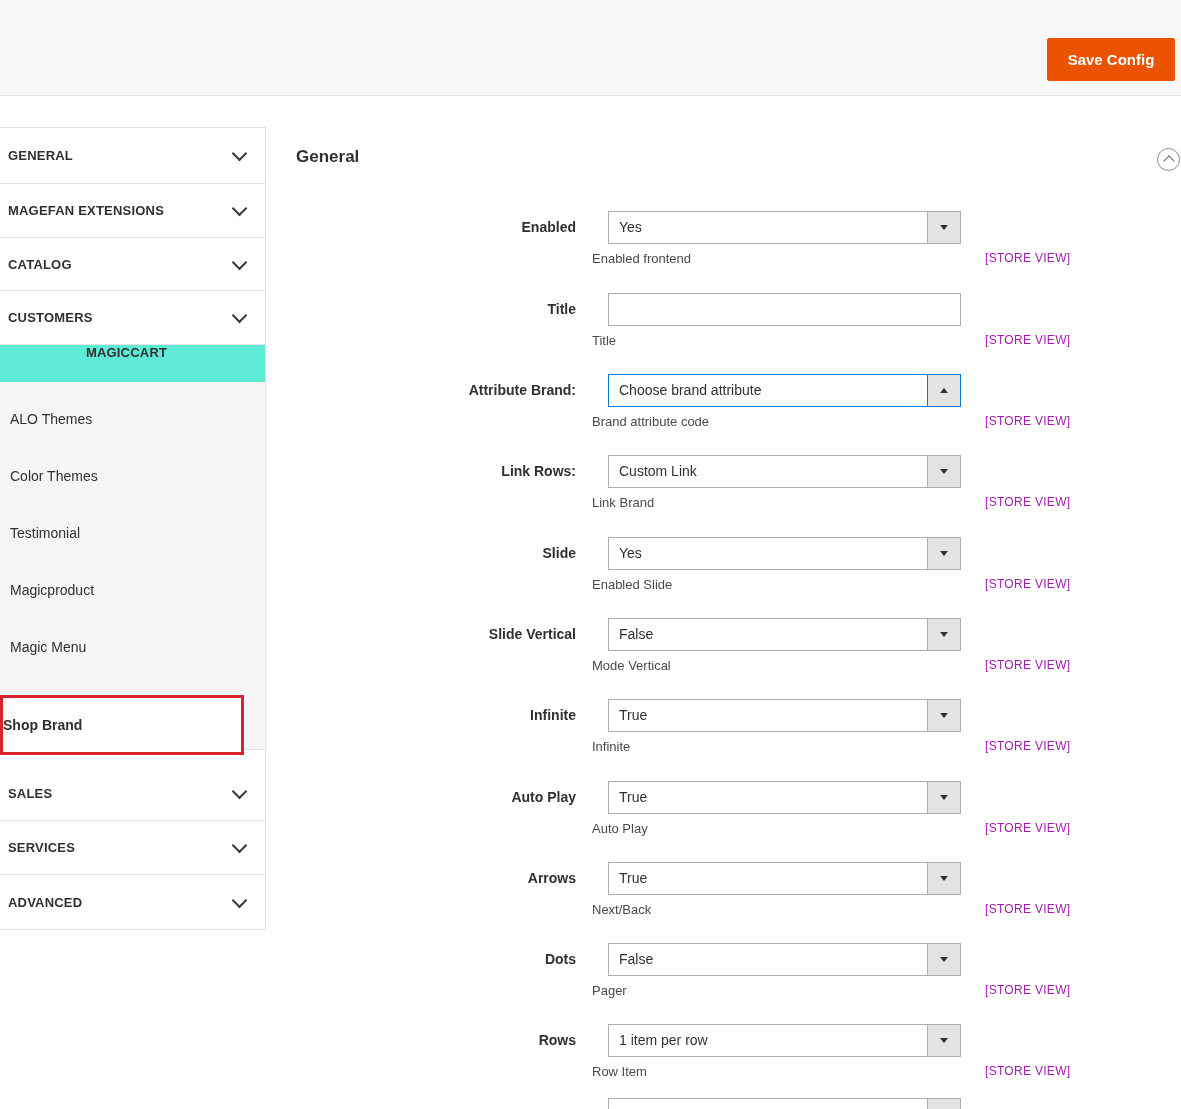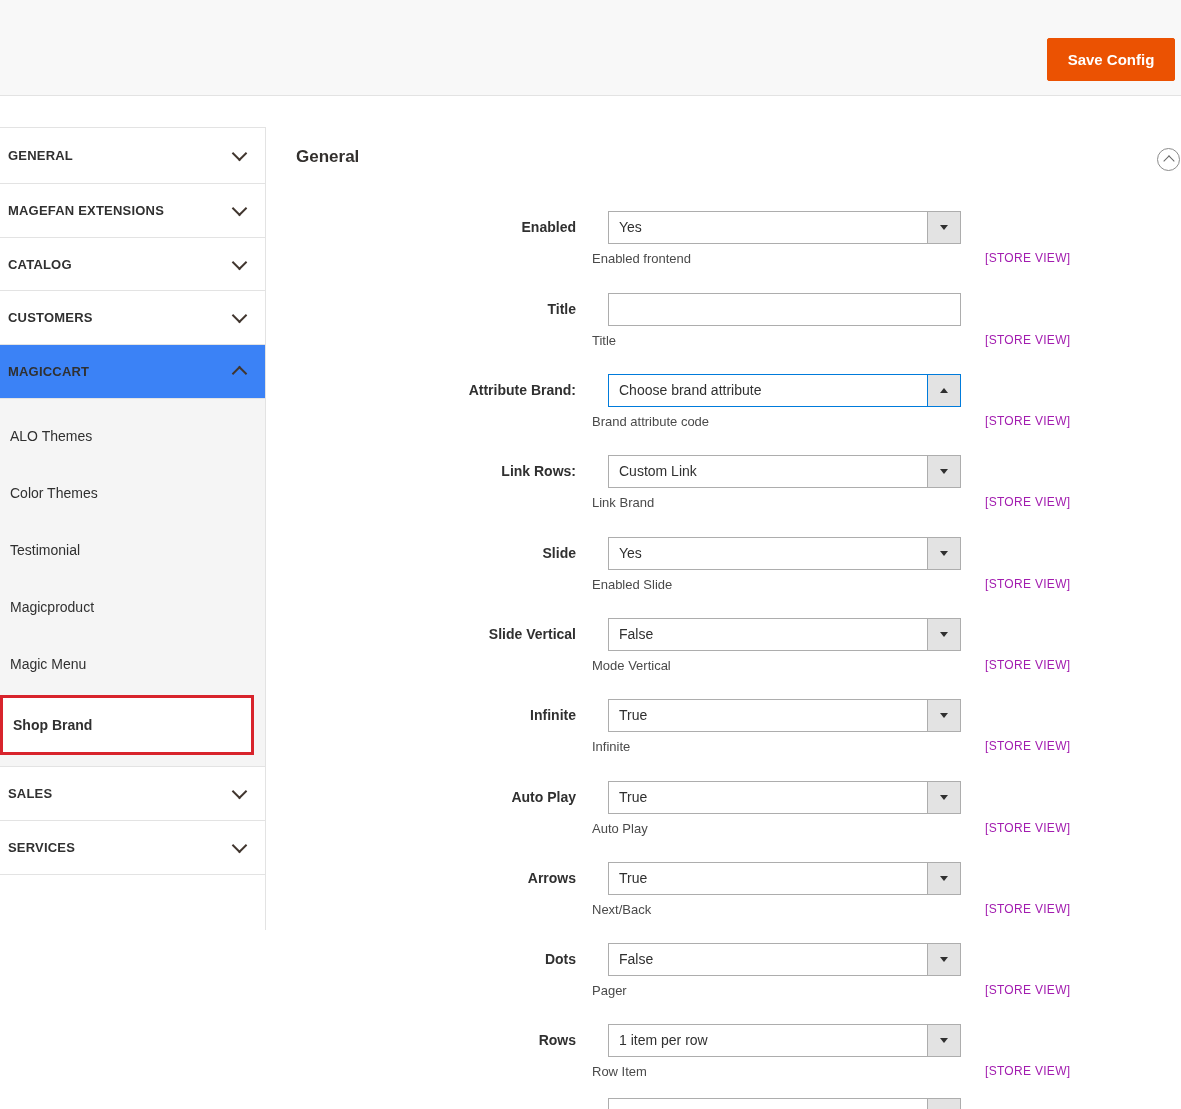--- a/index.html
+++ b/index.html
@@ -27,42 +27,42 @@
     border-top:1px solid #e3e3e3; border-right:1px solid #e3e3e3;
     box-sizing:border-box; background:#fff;
   }
   .side-section {
     position:absolute; left:0; width:265px; box-sizing:border-box;
     border-bottom:1px solid #e3e3e3; background:#fff;
     display:flex; align-items:center; justify-content:space-between;
     padding:0 20px 0 8px; cursor:pointer;
   }
   .side-section .slbl { font-size:13px; font-weight:700; letter-spacing:.2px; color:#303030; }
-  .side-section.active { background:#3b82f6; }
+  .side-section.active { background:#5eead4;flex-direction:column; }
 
   .chev {
     width:9px; height:9px; border-right:2px solid #41362f; border-bottom:2px solid #41362f;
     display:inline-block;
   }
   .chev.down { transform:rotate(45deg); margin-top:-4px; }
   .chev.up   { transform:rotate(225deg); margin-top:4px; }
 
   .subitems {
-    position:absolute; left:0; top:271px; width:265px; height:368px;
+    position:absolute; left:0; top:254px; width:265px; height:368px;
     background:#f5f5f5; border-bottom:1px solid #e3e3e3; box-sizing:border-box;
     padding-top:9px;
   }
   .subitem {
     height:57px; line-height:57px; padding-left:10px;
     font-size:14px; color:#303030; cursor:pointer;
   }
   .selected-box {
     position:absolute; left:0; top:567px; width:238px; height:54px;
     background:#fff; border:3px solid #d8242c;
-    line-height:54px; padding-left:10px;
+    line-height:54px; padding-left:0;
     font-size:14px; font-weight:700; color:#303030; cursor:pointer;
   }
 
   
   .section-title {
     position:absolute; left:296px; top:147px;
     font-size:17px; font-weight:600; color:#33302e;
   }
   .collapse-btn {
     position:absolute; left:1157px; top:148px; width:21px; height:21px;
@@ -154,20 +154,24 @@
   <div class="selected-box">Shop Brand</div>
 
   <div class="side-section" style="top:639px; height:54px;">
     <span class="slbl">SALES</span>
     <span class="chev down"></span>
   </div>
   <div class="side-section" style="top:693px; height:54px;">
     <span class="slbl">SERVICES</span>
     <span class="chev down"></span>
   </div>
+  <div class="side-section" style="top:747px; height:55px; border-bottom:1px solid #e3e3e3;">
+    <span class="slbl">ADVANCED</span>
+    <span class="chev down"></span>
+  </div>
 </div>
 
 <div class="section-title">General</div>
 <div class="collapse-btn">
   <span class="cchev"></span>
 </div>
 
 <div class="frow" style="top:211px;">
   <div class="flbl">Enabled</div>
   <div class="field">

